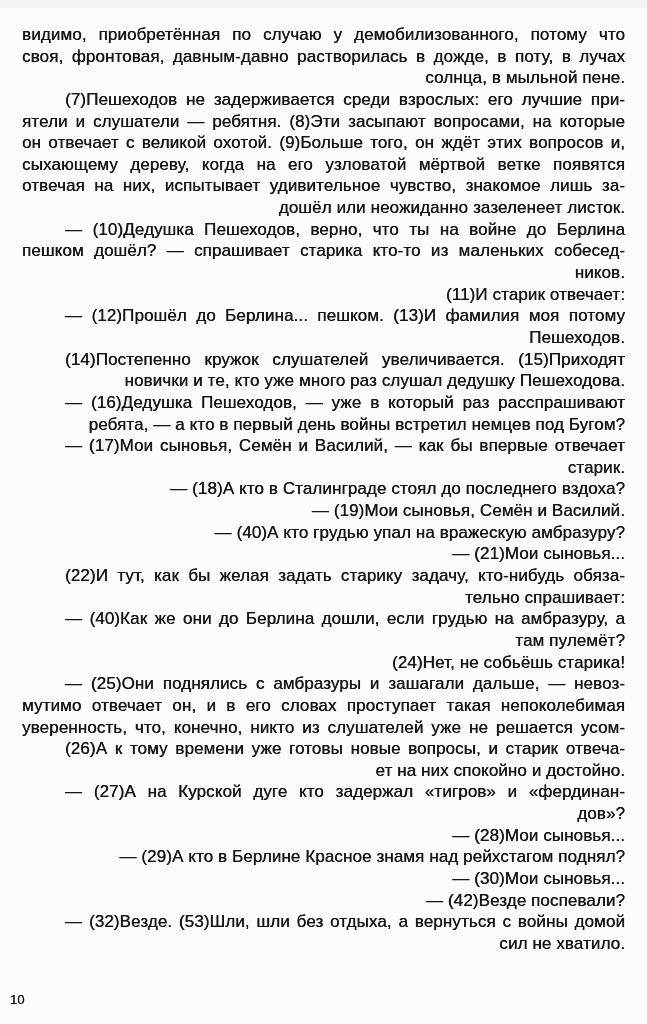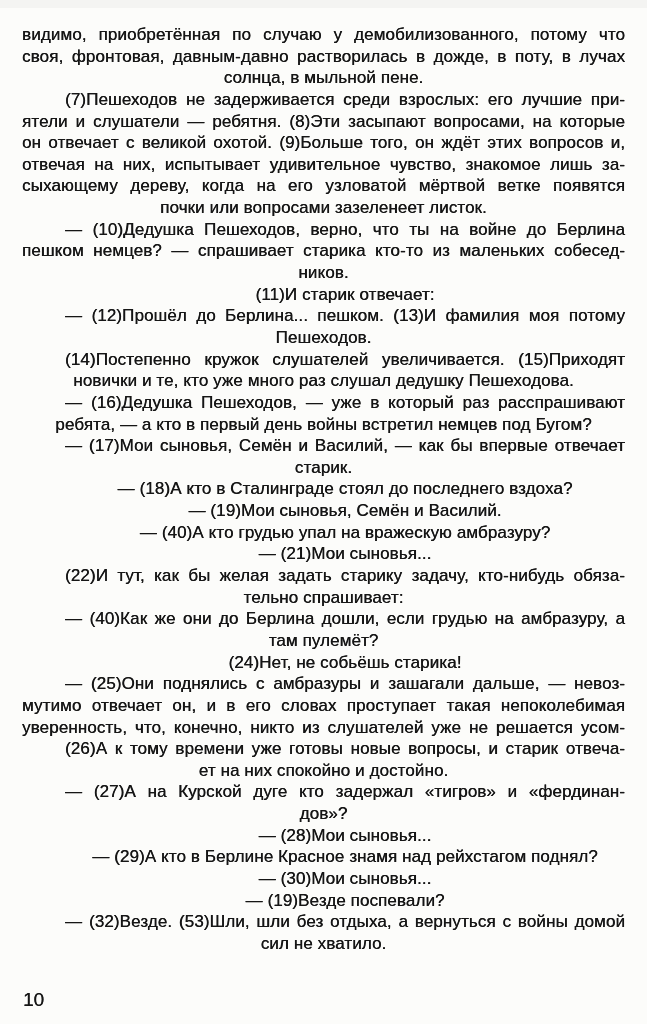--- a/index.html
+++ b/index.html
@@ -22,55 +22,55 @@
     left: 22px;
     top: 16px;
     width: 603px;
   }
   .line {
     font-size: 17px;
     line-height: 21.65px;
     height: 21.65px;
     letter-spacing: 0.1px;
     text-shadow: 0.3px 0 0 currentColor; 
-    text-align: center;
+    text-align: right;
     white-space: normal;
   }
   .line.j {
     text-align: justify;
     text-align-last: justify;
   }
   .line.i {
     text-indent: 43px;
   }
   .page-number {
     position: absolute;
-    left: 23px;
+    left: 10px;
     top: 982px;
-    font-size: 19px;
+    font-size: 13px;
     line-height: 20px;
     text-shadow: 0.3px 0 0 currentColor;
   }
 </style>
 </head>
 <body>
 
 <main class="scan-page" style="--page-bg: #fcfcfa; --ink: #161616;">
   <div class="text-block">
       <div class="line j">видимо, приобретённая по случаю у демобилизованного, потому что</div>
       <div class="line j">своя, фронтовая, давным-давно растворилась в дожде, в поту, в лучах</div>
       <div class="line">солнца, в мыльной пене.</div>
       <div class="line j i">(7)Пешеходов не задерживается среди взрослых: его лучшие при-</div>
       <div class="line j">ятели и слушатели — ребятня. (8)Эти засыпают вопросами, на которые</div>
       <div class="line j">он отвечает с великой охотой. (9)Больше того, он ждёт этих вопросов и,</div>
+      <div class="line j">сыхающему дереву, когда на его узловатой мёртвой ветке появятся</div>
       <div class="line j">отвечая на них, испытывает удивительное чувство, знакомое лишь за-</div>
-      <div class="line j">сыхающему дереву, когда на его узловатой мёртвой ветке появятся</div>
-      <div class="line">почки или вопросами зазеленеет листок.</div>
+      <div class="line">дошёл или неожиданно зазеленеет листок.</div>
       <div class="line j i">— (10)Дедушка Пешеходов, верно, что ты на войне до Берлина</div>
-      <div class="line j">пешком немцев? — спрашивает старика кто-то из маленьких собесед-</div>
+      <div class="line j">пешком дошёл? — спрашивает старика кто-то из маленьких собесед-</div>
       <div class="line">ников.</div>
       <div class="line i">(11)И старик отвечает:</div>
       <div class="line j i">— (12)Прошёл до Берлина... пешком. (13)И фамилия моя потому</div>
       <div class="line">Пешеходов.</div>
       <div class="line j i">(14)Постепенно кружок слушателей увеличивается. (15)Приходят</div>
       <div class="line">новички и те, кто уже много раз слушал дедушку Пешеходова.</div>
       <div class="line j i">— (16)Дедушка Пешеходов, — уже в который раз расспрашивают</div>
       <div class="line">ребята, — а кто в первый день войны встретил немцев под Бугом?</div>
       <div class="line j i">— (17)Мои сыновья, Семён и Василий, — как бы впервые отвечает</div>
       <div class="line">старик.</div>
@@ -86,18 +86,18 @@
       <div class="line j i">— (25)Они поднялись с амбразуры и зашагали дальше, — невоз-</div>
       <div class="line j">мутимо отвечает он, и в его словах проступает такая непоколебимая</div>
       <div class="line j">уверенность, что, конечно, никто из слушателей уже не решается усом-</div>
       <div class="line j i">(26)А к тому времени уже готовы новые вопросы, и старик отвеча-</div>
       <div class="line">ет на них спокойно и достойно.</div>
       <div class="line j i">— (27)А на Курской дуге кто задержал «тигров» и «фердинан-</div>
       <div class="line">дов»?</div>
       <div class="line i">— (28)Мои сыновья...</div>
       <div class="line i">— (29)А кто в Берлине Красное знамя над рейхстагом поднял?</div>
       <div class="line i">— (30)Мои сыновья...</div>
-      <div class="line i">— (19)Везде поспевали?</div>
+      <div class="line i">— (42)Везде поспевали?</div>
       <div class="line j i">— (32)Везде. (53)Шли, шли без отдыха, а вернуться с войны домой</div>
       <div class="line">сил не хватило.</div>
     </div>
   <div class="page-number">10</div>
 </main>
 
 </body></html>

